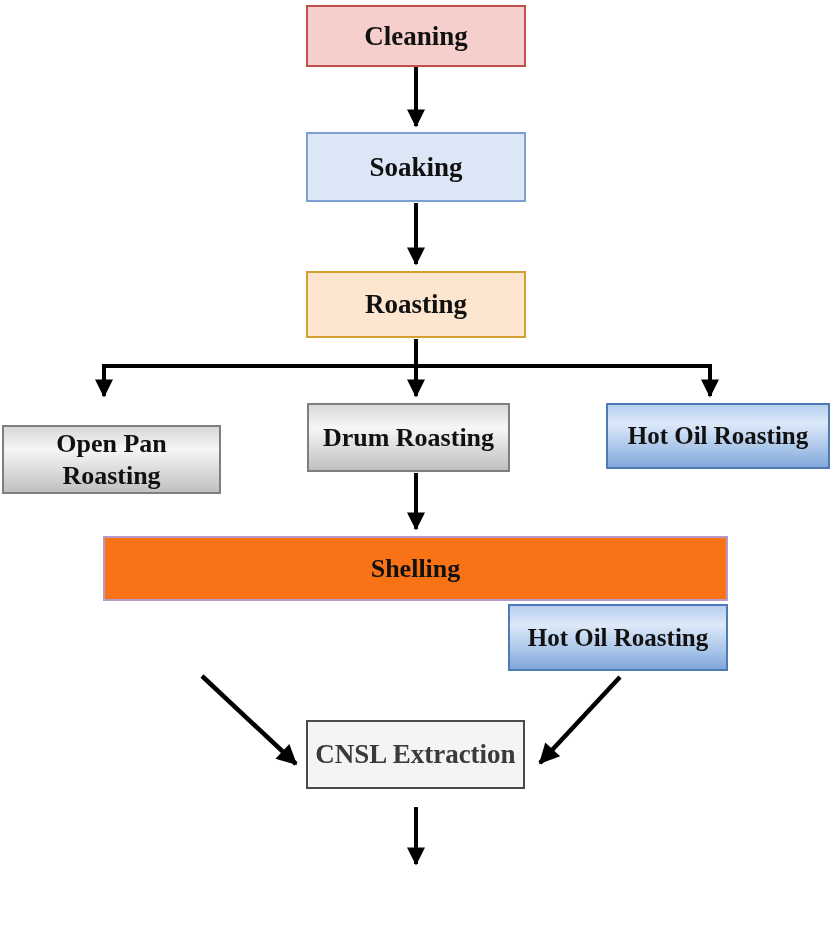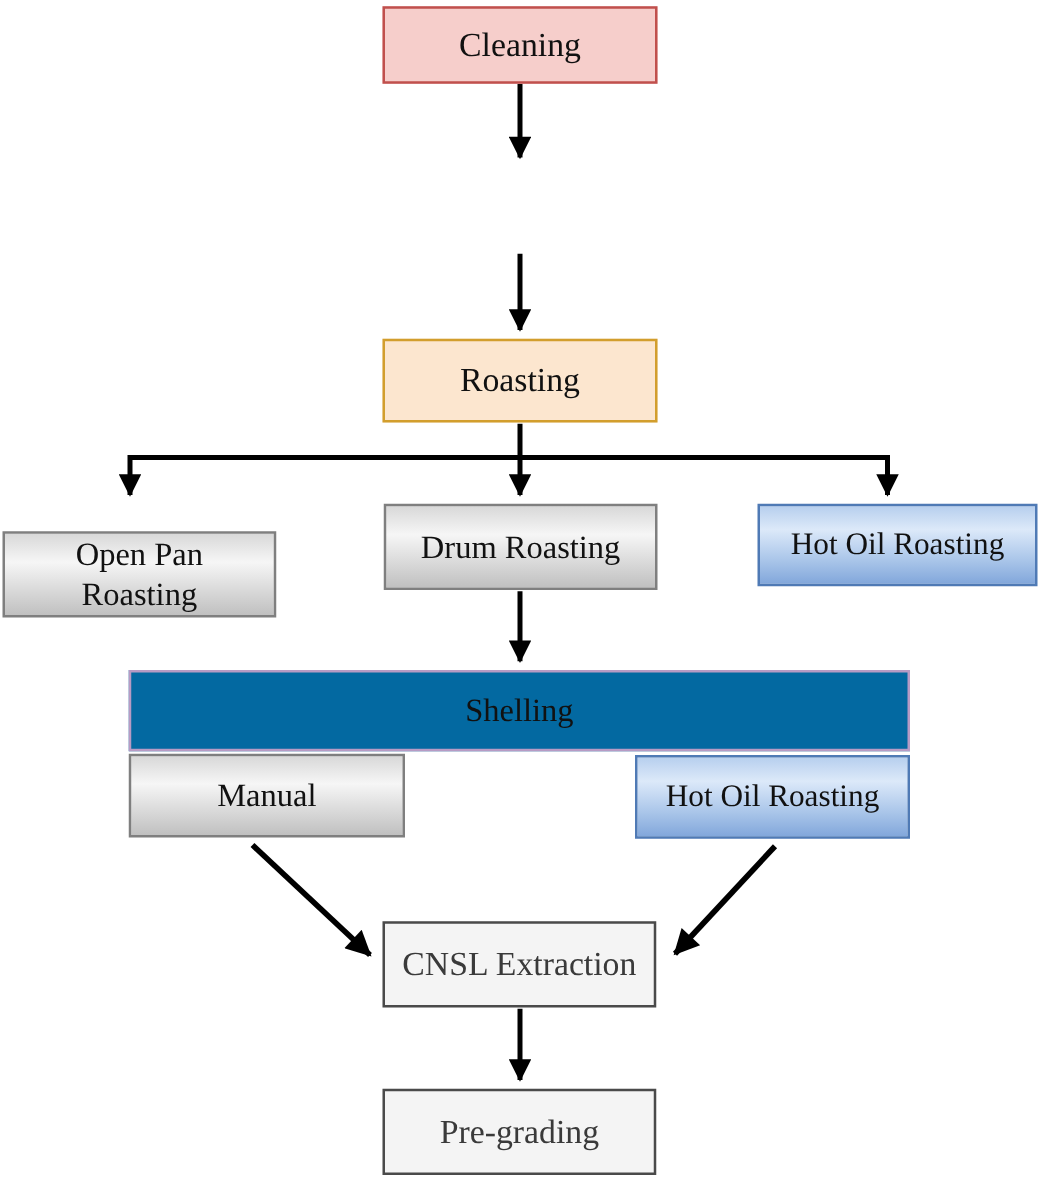--- a/index.html
+++ b/index.html
@@ -8,21 +8,21 @@
     width:832px;height:944px;
     background:#ffffff;
     font-family:"Liberation Serif","DejaVu Serif",serif;
     overflow:hidden;
   }
   .arrows{position:absolute;left:0;top:0;width:832px;height:944px;}
   .node{
     position:absolute;
     display:flex;align-items:center;justify-content:center;
     text-align:center;
-    font-weight:400;
+    font-weight:700;
     font-size:26px;
     color:#111111;
     white-space:pre-line;
     line-height:1.2;
     box-sizing:border-box;
   }
   .pink{
     background:#f6cecb;
     border:2px solid #c0504d;
   }
@@ -37,21 +37,21 @@
   .graygrad{
     background:linear-gradient(180deg,#d8d8d8 0%,#f6f6f6 35%,#dddddd 65%,#c0c0c0 100%);
     border:2px solid #7f7f7f;
   }
   .bluegrad{
     background:linear-gradient(180deg,#b7cfee 0%,#dce9f9 30%,#a9c5e9 70%,#82a7db 100%);
     border:2px solid #4f7ab5;
     text-align:center;
   }
   .lavender{
-    background:#0369a1;
+    background:#f97316;
     border:2px solid #b79bc4;
   }
   .lightgray{
     background:#f4f4f4;
     border:2.5px solid #4a4a4a;
     color:#3a3a3a;
     font-size:27px;
   }
 </style>
 </head>
@@ -80,33 +80,32 @@
 
     <path d="M202,676 L296,764" stroke="#000" stroke-width="4.5" fill="none" marker-end="url(#ah)"></path>
 
     <path d="M620,677 L540,763" stroke="#000" stroke-width="4.5" fill="none" marker-end="url(#ah)"></path>
 
     <path d="M416,807 V864" stroke="#000" stroke-width="4" fill="none" marker-end="url(#ah)"></path>
   </svg>
 
   <div class="node pink" style="left:306px;top:5px;width:220px;height:62px;font-size:27px;">Cleaning</div>
 
+  <div class="node lightblue" style="left:306px;top:132px;width:220px;height:70px;font-size:27px;">Soaking</div>
 
   <div class="node orange" style="left:306px;top:271px;width:220px;height:67px;font-size:27px;">Roasting</div>
 
   <div class="node graygrad" style="left:2px;top:425px;width:219px;height:69px;line-height:1.22;">Open Pan
 Roasting</div>
 
-  <div class="node graygrad" style="left:307px;top:403px;width:219px;height:69px;">Drum Roasting</div>
+  <div class="node graygrad" style="left:307px;top:403px;width:203px;height:69px;">Drum Roasting</div>
 
   <div class="node bluegrad" style="left:606px;top:403px;width:224px;height:66px;font-size:25px;">Hot Oil Roasting</div>
 
   <div class="node lavender" style="left:103px;top:536px;width:625px;height:65px;">Shelling</div>
 
-  <div class="node graygrad" style="left:103px;top:603px;width:221px;height:67px;">Manual</div>
 
   <div class="node bluegrad" style="left:508px;top:604px;width:220px;height:67px;font-size:25px;">Hot Oil Roasting</div>
 
-  <div class="node lightgray" style="left:306px;top:737px;width:219px;height:69px;">CNSL Extraction</div>
+  <div class="node lightgray" style="left:306px;top:720px;width:219px;height:69px;">CNSL Extraction</div>
 
-  <div class="node lightgray" style="left:306px;top:871px;width:219px;height:69px;">Pre-grading</div>
 
 </div>
 
 </body></html>

